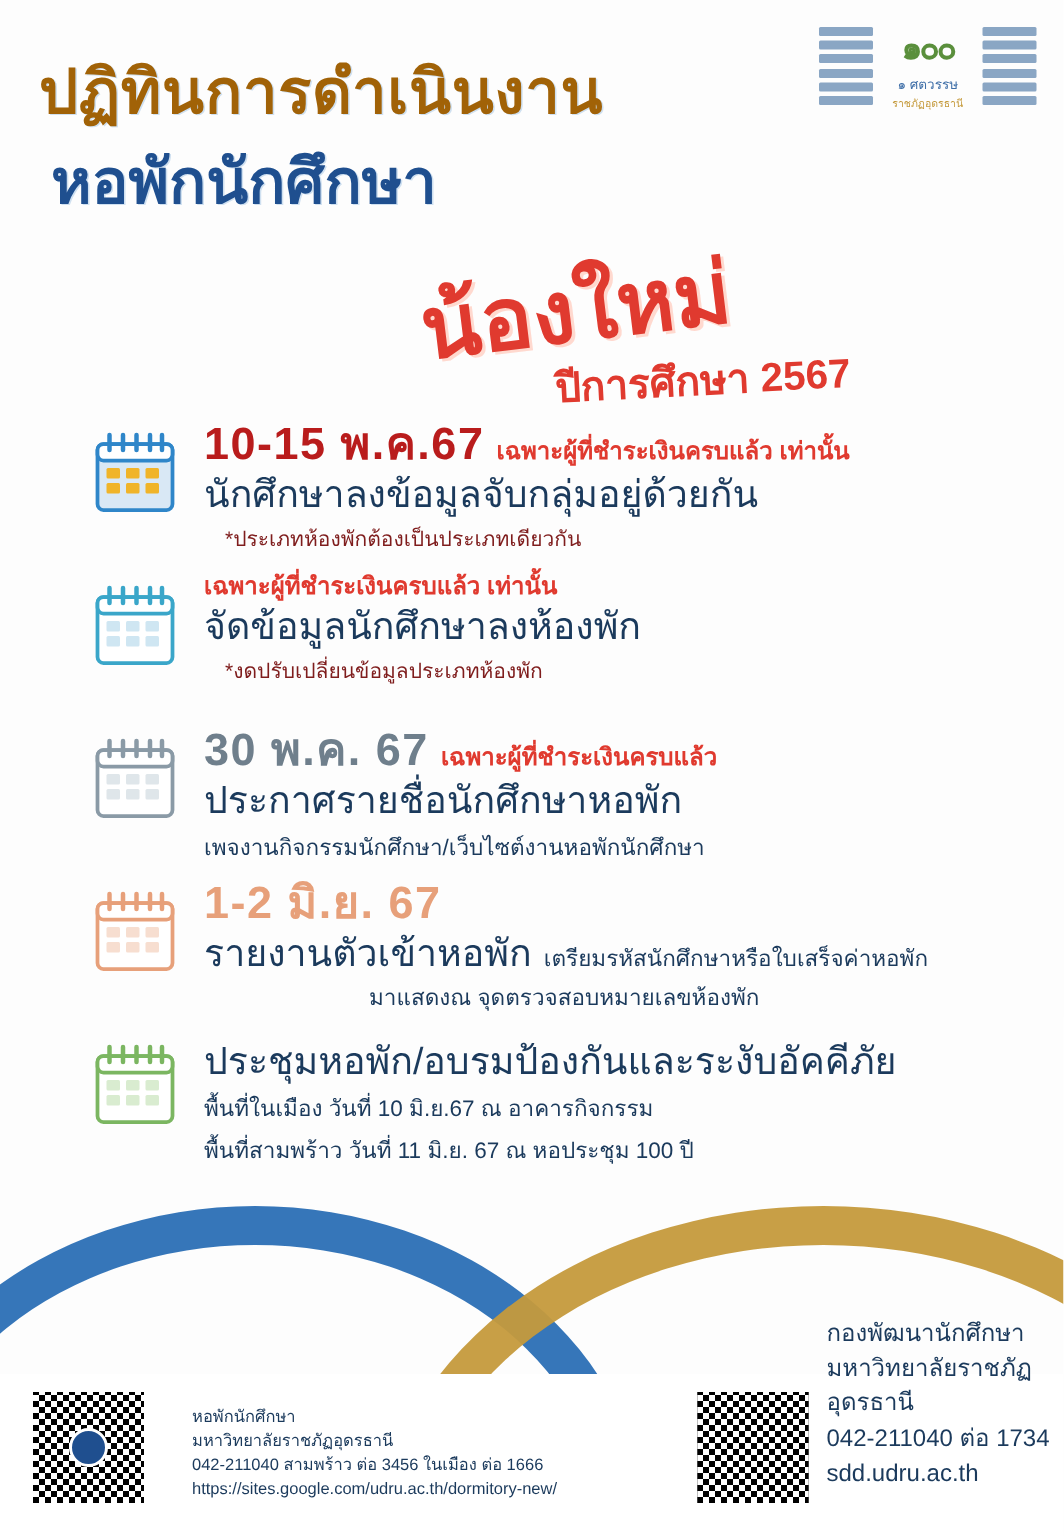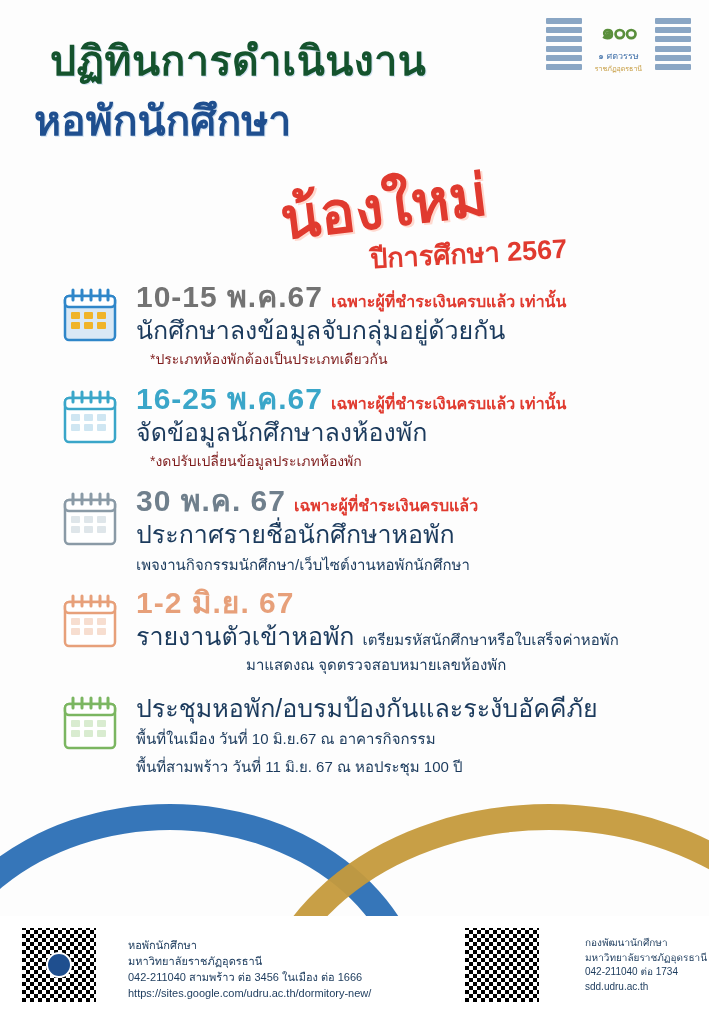--- a/index.html
+++ b/index.html
@@ -78,23 +78,23 @@
   .logo-center { text-align: center; }
   .logo-mark {
     font-size: 22px; color: #5a8f3c; font-weight: bold; letter-spacing: -2px;
   }
   .logo-sub1 { font-size: 9px; color: #3f6fa8; }
   .logo-sub2 { font-size: 7px; color: #c59a3c; }
 
   
   .title1 {
     position: absolute;
-    left: 50px; top: 40px;
+    left: 26px; top: 40px;
     font-size: 41px;
-    color: #14532d;
+    color: #a16207;
     font-weight: bold;
     letter-spacing: 0.5px;
     line-height: 1.05;
     text-shadow: 1px 1px 0 #cfe0f0;
   }
   .title2 {
     position: absolute;
     left: 34px; top: 100px;
     font-size: 41px;
     color: #1f4f8f;
@@ -192,21 +192,21 @@
     color: #1b3a5c;
     font-weight: normal;
   }
   .sub-indent {
     font-size: 15px;
     color: #1b3a5c;
     margin-top: 2px;
     padding-left: 110px;
   }
 
-  .c-blue   { color: #737373; }
+  .c-blue   { color: #b91c1c; }
   .c-teal   { color: #3aa6c9; }
   .c-gray   { color: #6f7f8c; }
   .c-peach  { color: #e7a07a; }
   .c-green  { color: #7bb661; }
 
   
   .footer {
     position: absolute;
     bottom: 0; left: 0;
     width: 709px;
@@ -233,22 +233,22 @@
   }
   .foot-text-left {
     position: absolute;
     left: 128px; bottom: 22px;
     font-size: 11px;
     color: #1b3a5c;
     line-height: 1.45;
   }
   .foot-text-right {
     position: absolute;
-    left: 585px; bottom: 30px;
-    font-size: 10px;
+    left: 551px; bottom: 30px;
+    font-size: 16px;
     color: #1b3a5c;
     line-height: 1.45;
   }
 </style>
 </head>
 <body>
 
 <div class="poster">
 
   <div class="arc-blue"></div>
@@ -331,21 +331,20 @@
               <rect x="22" y="24" width="9" height="7" rx="1"></rect>
             <rect x="35" y="24" width="9" height="7" rx="1"></rect>
             <rect x="9" y="34" width="9" height="7" rx="1"></rect>
               <rect x="22" y="34" width="9" height="7" rx="1"></rect>
             <rect x="35" y="34" width="9" height="7" rx="1"></rect>
           </g>
         </svg>
       </div>
       <div class="row-content">
         <div class="line1">
-          <span class="dates c-teal">16-25    พ.ค.67</span>
           <span class="note-red">เฉพาะผู้ที่ชำระเงินครบแล้ว  เท่านั้น</span>
         </div>
         <div class="main-text">จัดข้อมูลนักศึกษาลงห้องพัก</div>
         <div class="sub-red">*งดปรับเปลี่ยนข้อมูลประเภทห้องพัก</div>
       </div>
     </div>
 
     <div class="row">
       <div class="cal">
         <svg width="56" height="56" viewBox="0 0 56 56">

